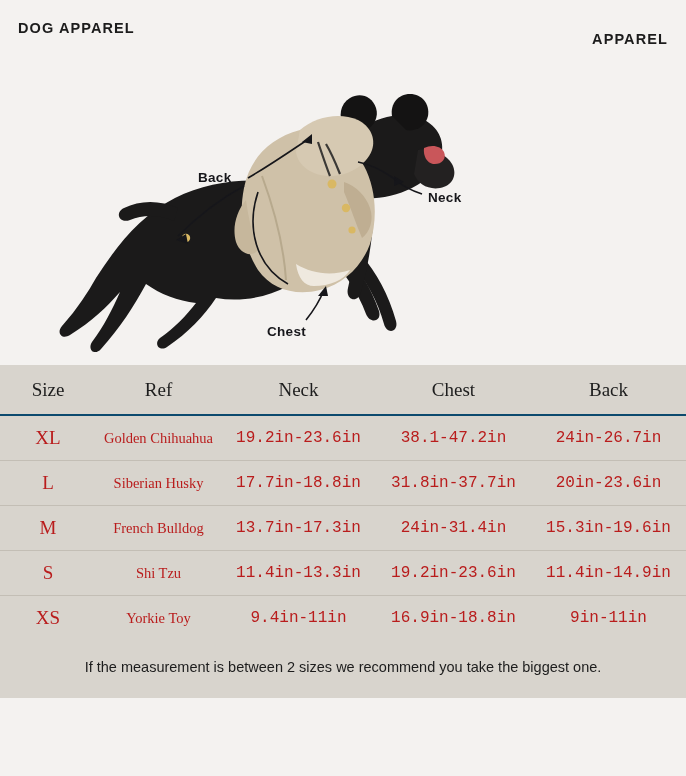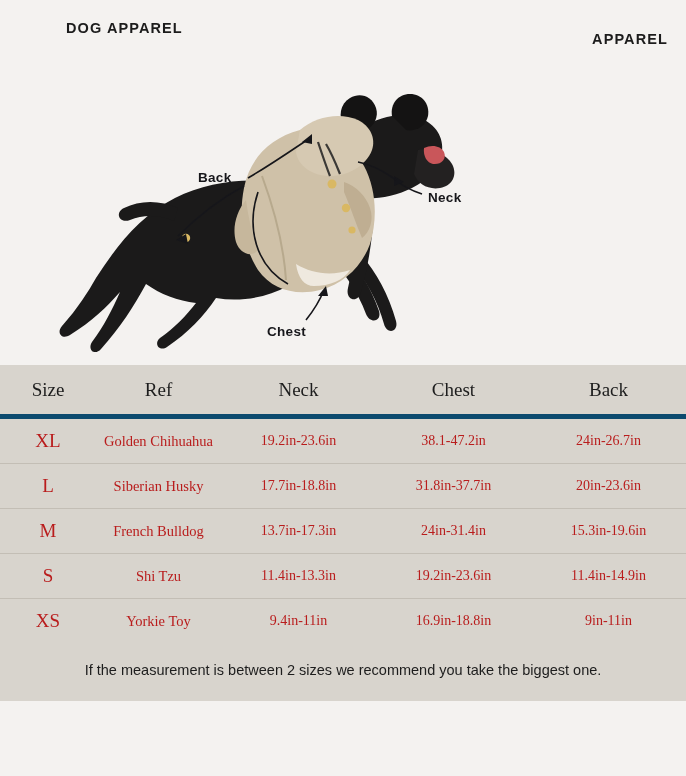--- a/index.html
+++ b/index.html
@@ -25,21 +25,20 @@
   }
   .brand {
     position: absolute;
     left: 18px;
     top: 20px;
     font-size: 14.5px;
     font-weight: bold;
     letter-spacing: 1.1px;
     color: #1c1c1c;
     font-family: "Liberation Sans", sans-serif;
-    margin-left: 48px;
   }
   .unit {
     position: absolute;
     right: 18px;
     top: 31px;
     font-size: 14.5px;
     font-weight: bold;
     letter-spacing: 1.1px;
     color: #1c1c1c;
   }
@@ -77,42 +76,42 @@
     border-collapse: collapse;
     background: #d8d4cd;
   }
   thead th {
     font-family: "Liberation Serif", serif;
     font-size: 19px;
     font-weight: normal;
     color: #1d1d1d;
     padding: 14px 0 13px 0;
     text-align: center;
-    border-bottom: 5px solid #0c4a6e;
+    border-bottom: 2px solid #0c4a6e;
   }
   tbody td {
     text-align: center;
     padding: 11px 0 11px 0;
     border-bottom: 1px solid #c3beb5;
     color: #b91c1c;
   }
   tbody tr:last-child td { border-bottom: none; }
   td.size-cell {
     font-family: "Liberation Serif", serif;
     font-size: 19px;
     width: 96px;
   }
   td.ref-cell {
     font-family: "Liberation Serif", serif;
     font-size: 14.5px;
     width: 125px;
   }
   td.val-cell {
-    font-family: Liberation Serif, serif;
-    font-size: 14px;
+    font-family: Liberation Mono, monospace;
+    font-size: 16px;
   }
   col.c-neck { width: 155px; }
   col.c-chest { width: 155px; }
   col.c-back { width: 155px; }
 
   
   .note {
     width: 686px;
     background: #d8d4cd;
     padding: 16px 20px 20px 20px;

